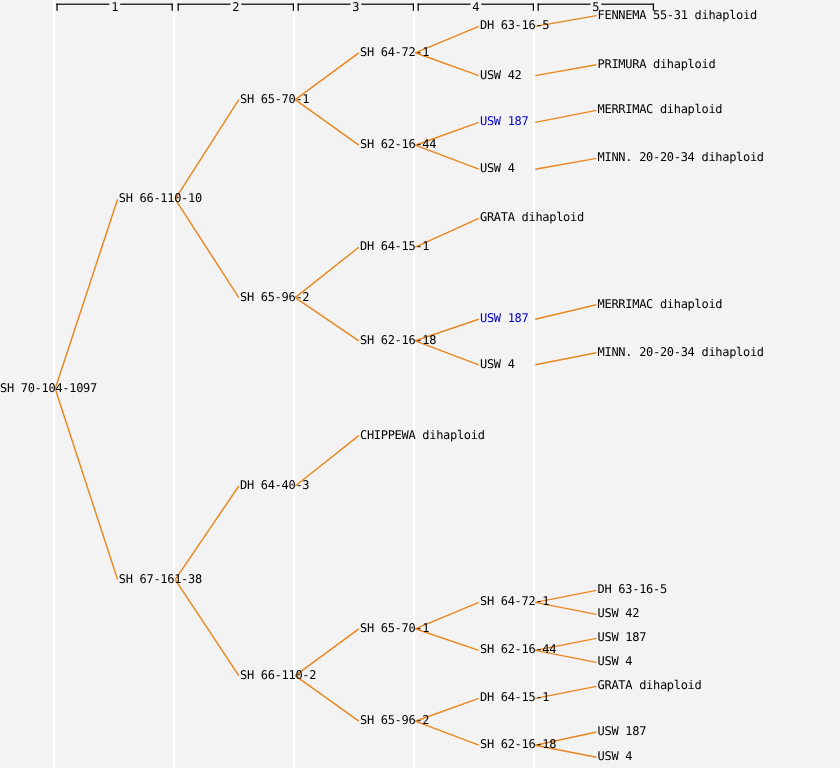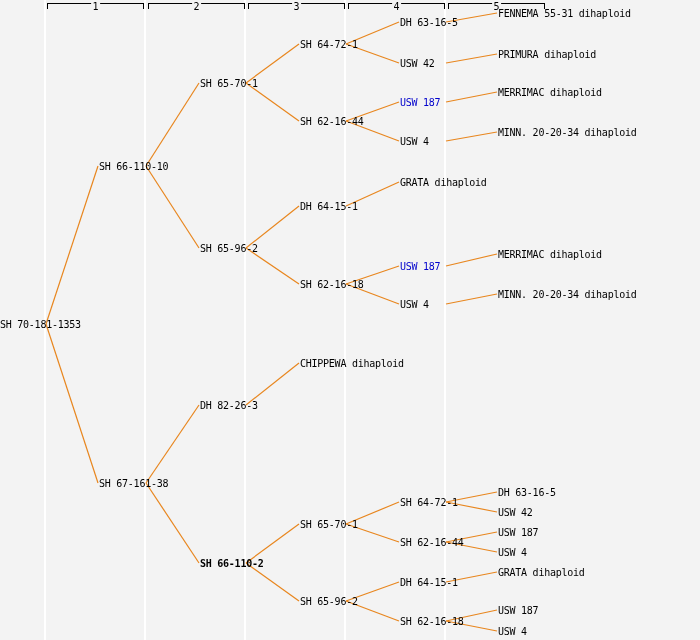--- a/index.html
+++ b/index.html
@@ -138,31 +138,31 @@
     <div class="node" style="left: 400px; top: 141px;">USW 4</div>
     <div class="node" style="left: 99px; top: 166px;">SH 66-110-10</div>
     <div class="node" style="left: 400px; top: 182px;">GRATA dihaploid</div>
     <div class="node" style="left: 300px; top: 206px;">DH 64-15-1</div>
     <div class="node" style="left: 200px; top: 248px;">SH 65-96-2</div>
     <div class="node" style="left: 498px; top: 254px;">MERRIMAC dihaploid</div>
     <div class="node link" style="left: 400px; top: 266px;">USW 187</div>
     <div class="node" style="left: 300px; top: 284px;">SH 62-16-18</div>
     <div class="node" style="left: 400px; top: 304px;">USW 4</div>
     <div class="node" style="left: 498px; top: 294px;">MINN. 20-20-34 dihaploid</div>
-    <div class="node" style="left: 0px; top: 324px;">SH 70-181-1353</div>
+    <div class="node" style="left: 0px; top: 324px;">SH 70-104-1097</div>
     <div class="node" style="left: 300px; top: 363px;">CHIPPEWA dihaploid</div>
-    <div class="node" style="left: 200px; top: 405px;">DH 82-26-3</div>
+    <div class="node" style="left: 200px; top: 405px;">DH 64-40-3</div>
     <div class="node" style="left: 99px; top: 483px;">SH 67-161-38</div>
     <div class="node" style="left: 498px; top: 492px;">DH 63-16-5</div>
     <div class="node" style="left: 400px; top: 502px;">SH 64-72-1</div>
     <div class="node" style="left: 498px; top: 512px;">USW 42</div>
     <div class="node" style="left: 300px; top: 524px;">SH 65-70-1</div>
     <div class="node" style="left: 498px; top: 532px;">USW 187</div>
     <div class="node" style="left: 400px; top: 542px;">SH 62-16-44</div>
     <div class="node" style="left: 498px; top: 552px;">USW 4</div>
-    <div class="node" style="left: 200px; top: 563px; font-weight: bold;">SH 66-110-2</div>
+    <div class="node" style="left: 200px; top: 563px;">SH 66-110-2</div>
     <div class="node" style="left: 498px; top: 572px;">GRATA dihaploid</div>
     <div class="node" style="left: 400px; top: 582px;">DH 64-15-1</div>
     <div class="node" style="left: 300px; top: 601px;">SH 65-96-2</div>
     <div class="node" style="left: 498px; top: 610px;">USW 187</div>
     <div class="node" style="left: 400px; top: 621px;">SH 62-16-18</div>
     <div class="node" style="left: 498px; top: 631px;">USW 4</div>
   </div>
 
 </body></html>

